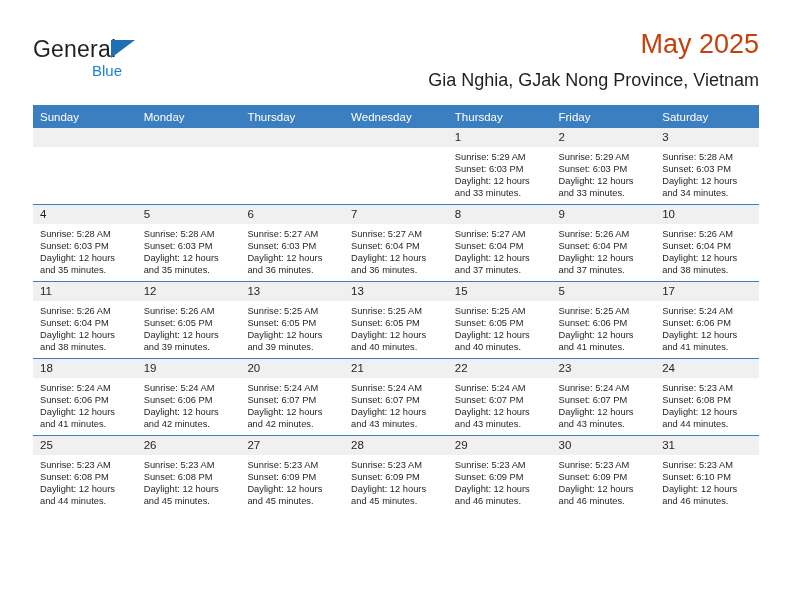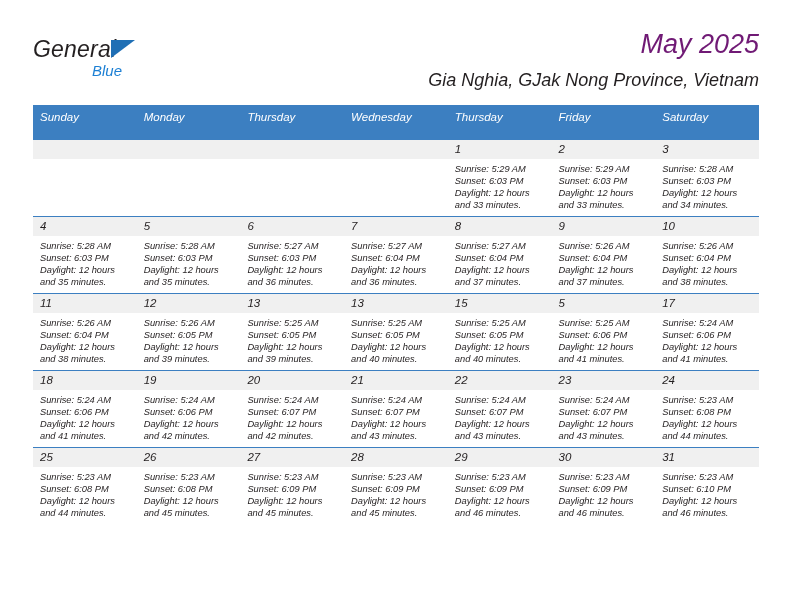--- a/index.html
+++ b/index.html
@@ -12,21 +12,20 @@
     height: 612px;
     font-family: "Liberation Sans", sans-serif;
     color: #231f20;
     overflow: hidden;
   }
   .page {
     position: relative;
     width: 792px;
     height: 440px;
     box-sizing: border-box;
-    font-style: italic;
   }
 
   
   .header {
     position: absolute;
     left: 33px;
     top: 28px;
     right: 33px;
     height: 72px;
   }
@@ -64,21 +63,21 @@
     line-height: 26px;
   }
   .title-block {
     position: absolute;
     right: 0;
     top: 0;
     text-align: right;
   }
   .cal-title {
     font-size: 27px;
-    color: #701a75;
+    color: #c2410c;
     line-height: 32px;
     font-weight: normal;
     margin: 0;
   }
   .cal-subtitle {
     font-size: 18px;
     color: #231f20;
     line-height: 18px;
     margin: 11px 0 0 0;
     font-weight: normal;
@@ -92,21 +91,21 @@
     width: 726px;
     border-collapse: collapse;
     table-layout: fixed;
   }
   .calendar th {
     background: #3c7fc1;
     color: #ffffff;
     font-size: 11.5px;
     font-weight: normal;
     text-align: left;
-    padding: 5px 0 16px 7px;
+    padding: 5px 0 4px 7px;
     height: 13px;
     border: none;
   }
   .calendar td {
     vertical-align: top;
     padding: 0;
     border: none;
     border-top: 1.3px solid #3c7fc1;
     height: 76px;
     width: 103.71px;

